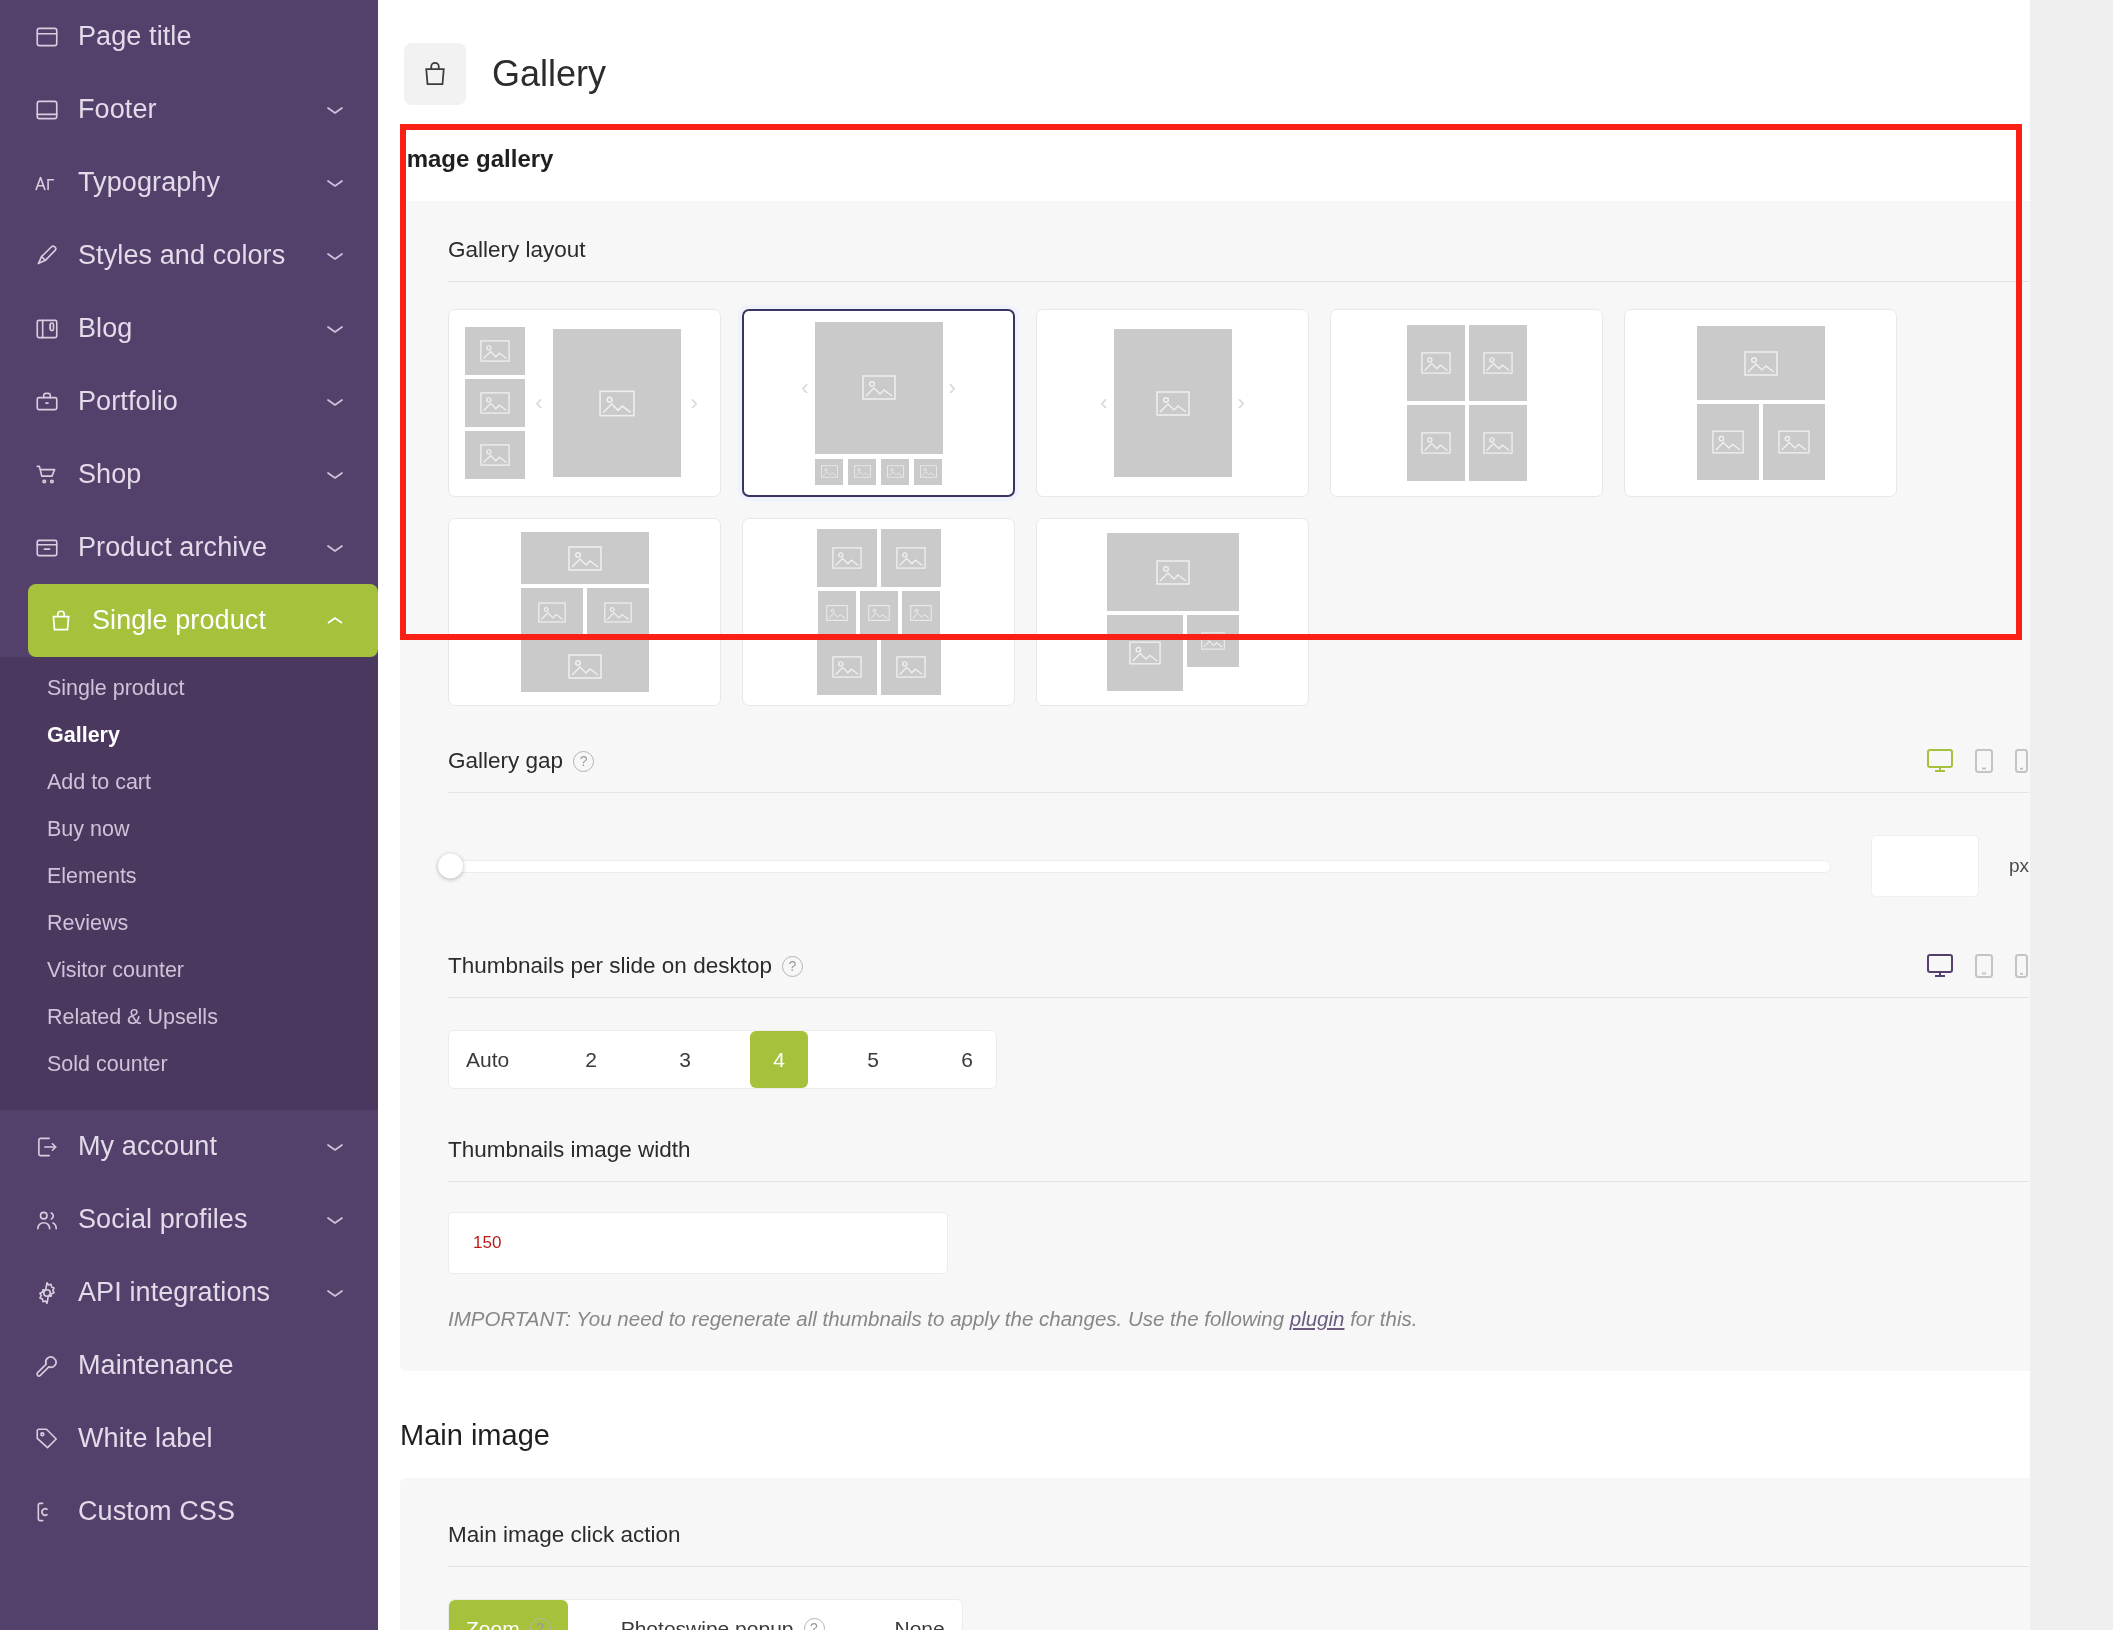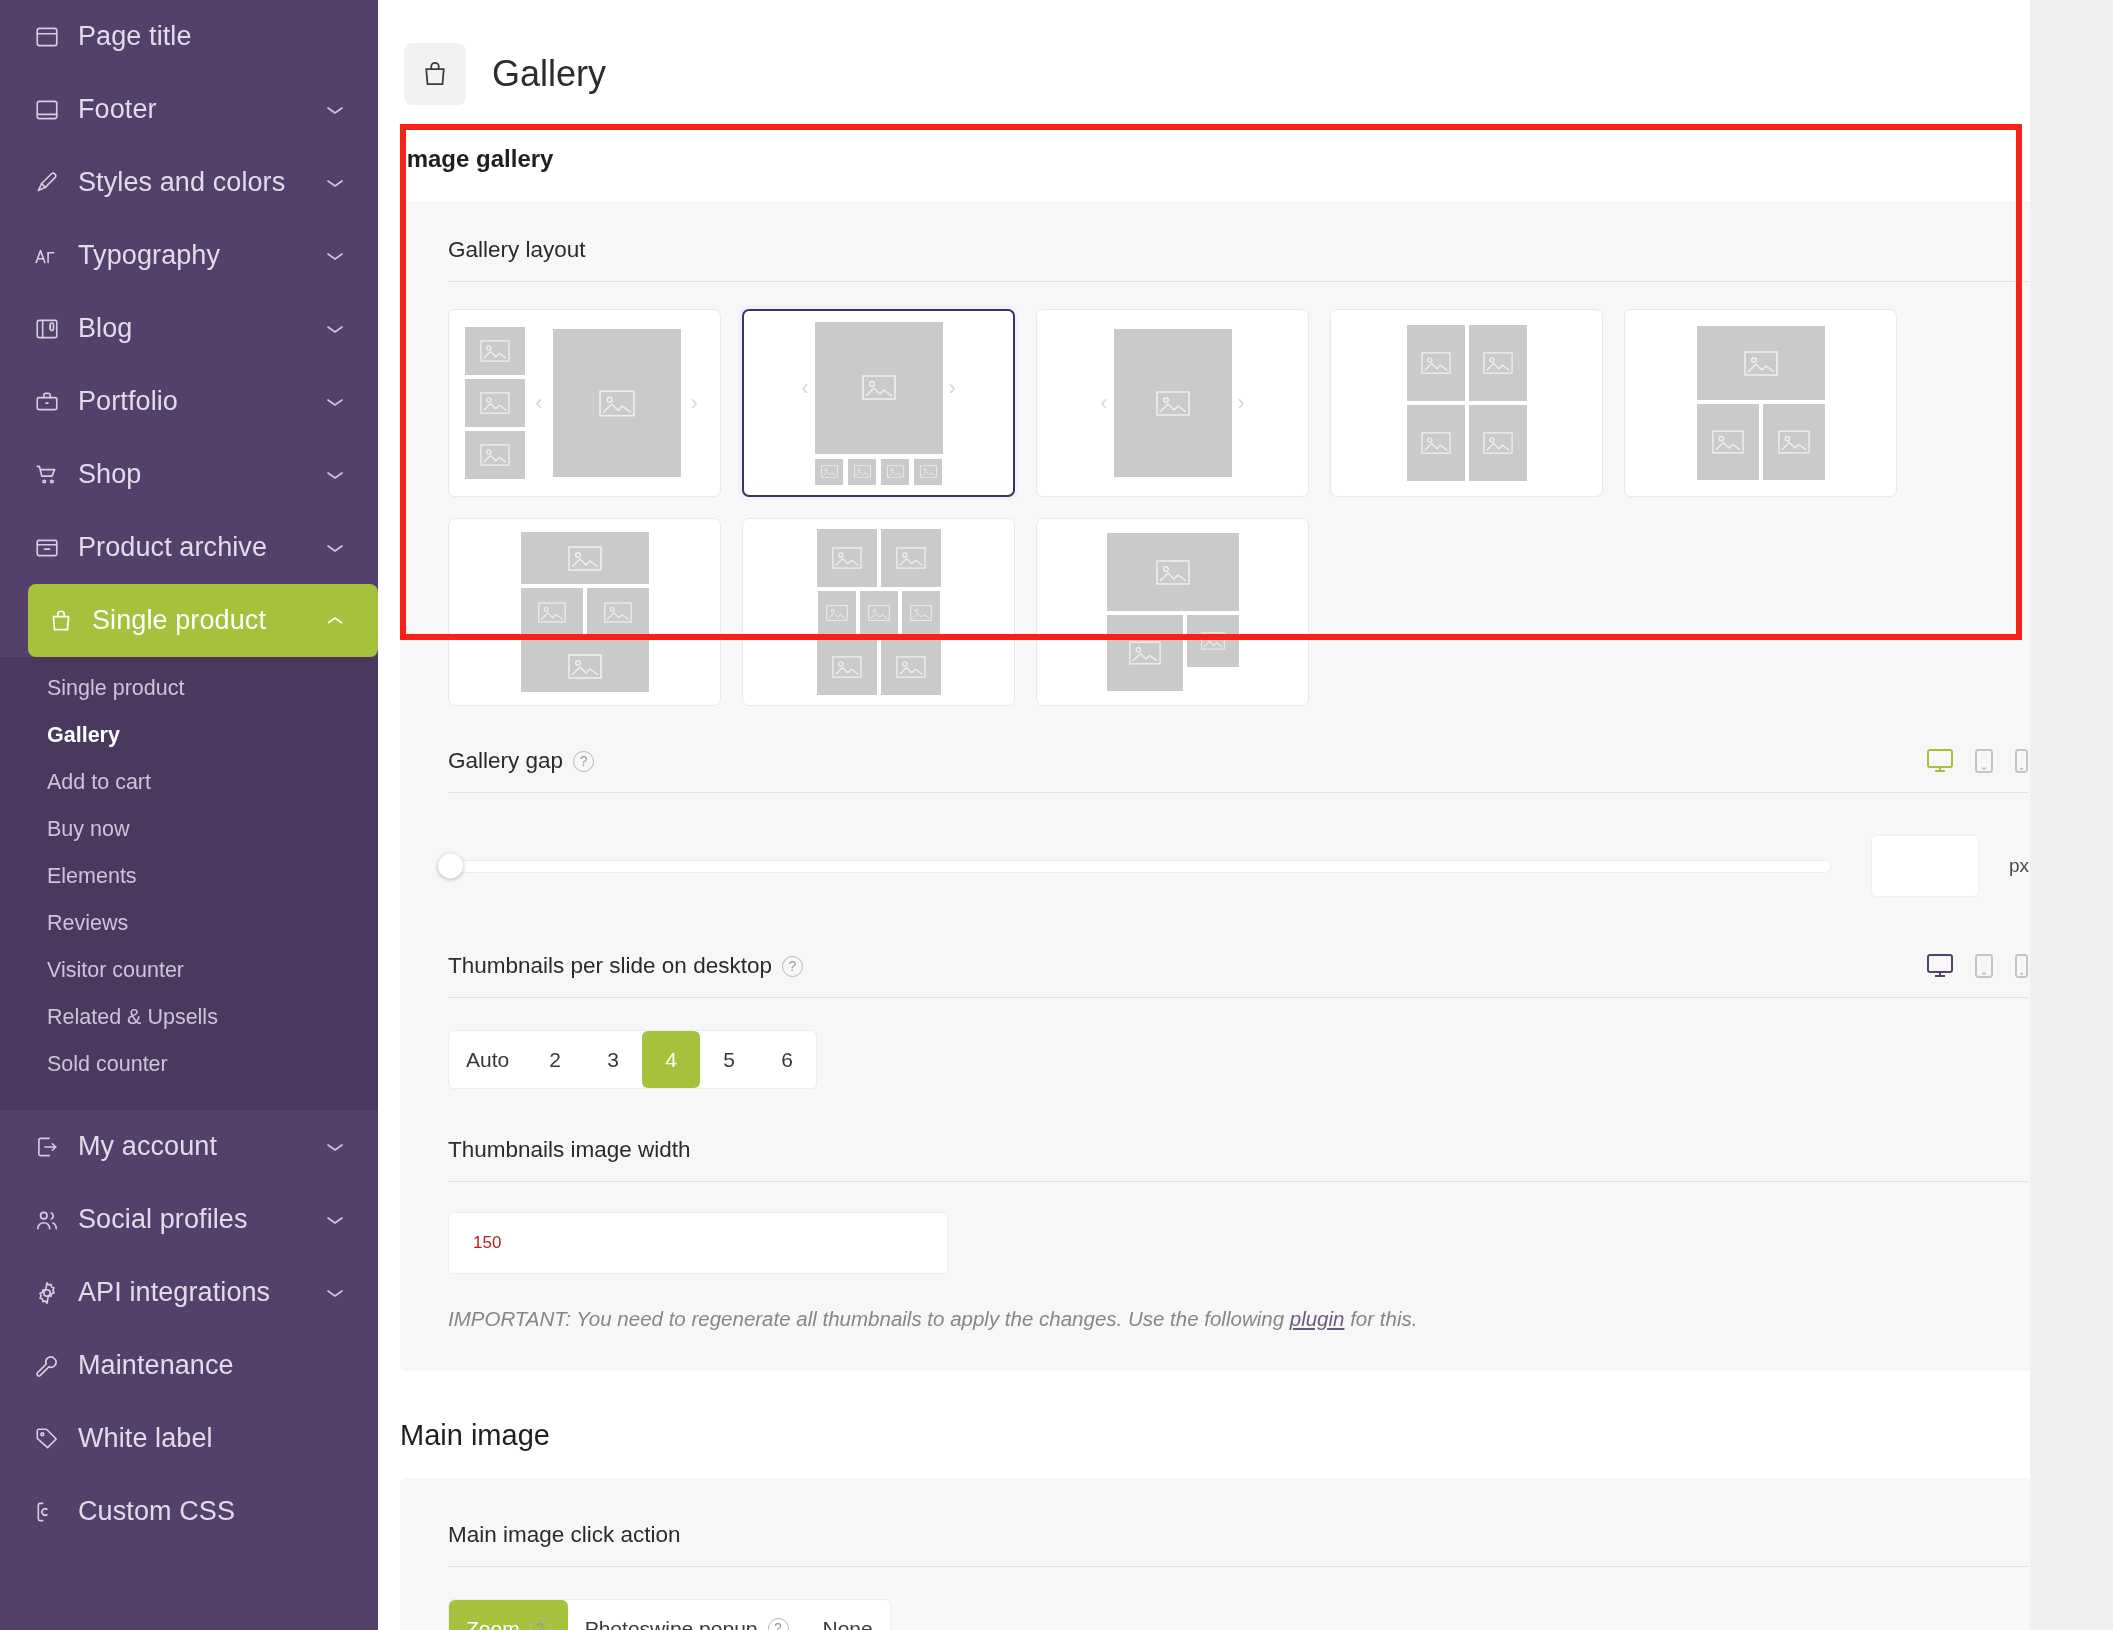--- a/index.html
+++ b/index.html
@@ -132,21 +132,21 @@
     width: 108px; height: 62px; background: #ffffff;
     border: 1px solid #efefef; border-radius: 5px;
     margin-left: 24px; flex: 0 0 108px;
   }
   .unit { font-size: 19px; color: #4b4b4b; margin-left: 14px; }
 
   
   .seg {
     display: inline-flex; align-items: stretch;
     background: #ffffff; border: 1px solid #ececec; border-radius: 6px;
-    margin-top: 32px; height: 59px; overflow: hidden;
+    margin-top: 32px; height: 59px; overflow: hidden; gap: 36px;
   }
   .seg-item {
     display: flex; align-items: center; justify-content: center;
     min-width: 58px; padding: 0 17px;
     font-size: 21px; color: #3a3a3a; cursor: pointer;
   }
   .seg-item.on { background: #a6c13c; color: #ffffff; border-radius: 6px; }
 
   .text-input {
     width: 500px; height: 62px; background: #ffffff;
@@ -207,41 +207,41 @@
           <span class="lbl">Footer</span>
           <span class="chev">
             <svg class="ico" width="18" height="12" viewBox="0 0 18 12" fill="none" stroke="#cfc3da" stroke-width="1.7" stroke-linecap="round" stroke-linejoin="round">
               <path d="M2 4l7 5 7-5"></path>
             </svg>
           </span>
         </div>
         <div class="nav-item">
           <span class="ic">
             <svg class="ico" width="26" height="26" viewBox="0 0 24 24" fill="none" stroke="#d7cee0" stroke-width="1.5" stroke-linecap="round" stroke-linejoin="round">
-              <path d="M19 3.5a2 2 0 0 0-2.8 0L7 12.5l3.5 3.5 9-9.2a2 2 0 0 0 0-2.8z"></path>
-              <path d="M7 12.5L4 19l6.5-3"></path>
-            </svg>
-          </span>
-          <span class="lbl">Styles and colors</span>
-          <span class="chev">
-            <svg class="ico" width="18" height="12" viewBox="0 0 18 12" fill="none" stroke="#cfc3da" stroke-width="1.7" stroke-linecap="round" stroke-linejoin="round">
-              <path d="M2 4l7 5 7-5"></path>
-            </svg>
-          </span>
-        </div>
-        <div class="nav-item">
-          <span class="ic">
-            <svg class="ico" width="26" height="26" viewBox="0 0 24 24" fill="none" stroke="#d7cee0" stroke-width="1.5" stroke-linecap="round" stroke-linejoin="round">
               <path d="M2 18L6 7l4 11"></path>
               <path d="M3.4 14.5h5.2"></path>
               <path d="M13 18V9"></path>
               <path d="M13 9h5"></path>
             </svg>
           </span>
           <span class="lbl">Typography</span>
+          <span class="chev">
+            <svg class="ico" width="18" height="12" viewBox="0 0 18 12" fill="none" stroke="#cfc3da" stroke-width="1.7" stroke-linecap="round" stroke-linejoin="round">
+              <path d="M2 4l7 5 7-5"></path>
+            </svg>
+          </span>
+        </div>
+        <div class="nav-item">
+          <span class="ic">
+            <svg class="ico" width="26" height="26" viewBox="0 0 24 24" fill="none" stroke="#d7cee0" stroke-width="1.5" stroke-linecap="round" stroke-linejoin="round">
+              <path d="M19 3.5a2 2 0 0 0-2.8 0L7 12.5l3.5 3.5 9-9.2a2 2 0 0 0 0-2.8z"></path>
+              <path d="M7 12.5L4 19l6.5-3"></path>
+            </svg>
+          </span>
+          <span class="lbl">Styles and colors</span>
           <span class="chev">
             <svg class="ico" width="18" height="12" viewBox="0 0 18 12" fill="none" stroke="#cfc3da" stroke-width="1.7" stroke-linecap="round" stroke-linejoin="round">
               <path d="M2 4l7 5 7-5"></path>
             </svg>
           </span>
         </div>
         <div class="nav-item">
           <span class="ic">
             <svg class="ico" width="26" height="26" viewBox="0 0 24 24" fill="none" stroke="#d7cee0" stroke-width="1.5" stroke-linecap="round" stroke-linejoin="round">
               <rect x="3" y="4" width="18" height="16" rx="1.5"></rect>

